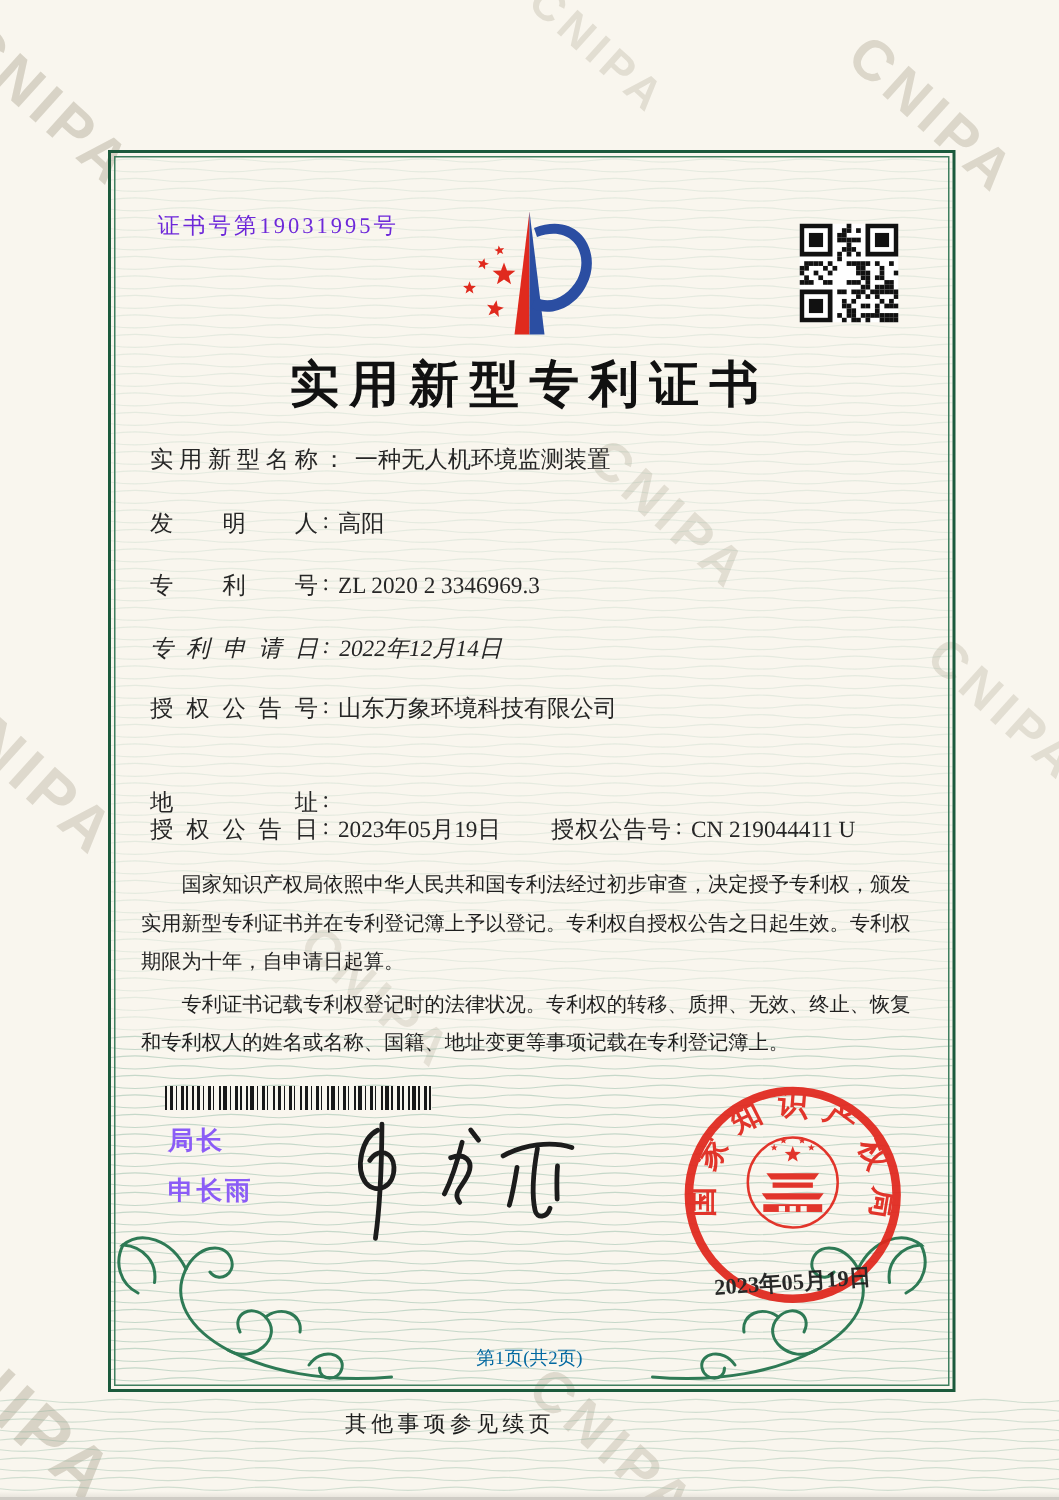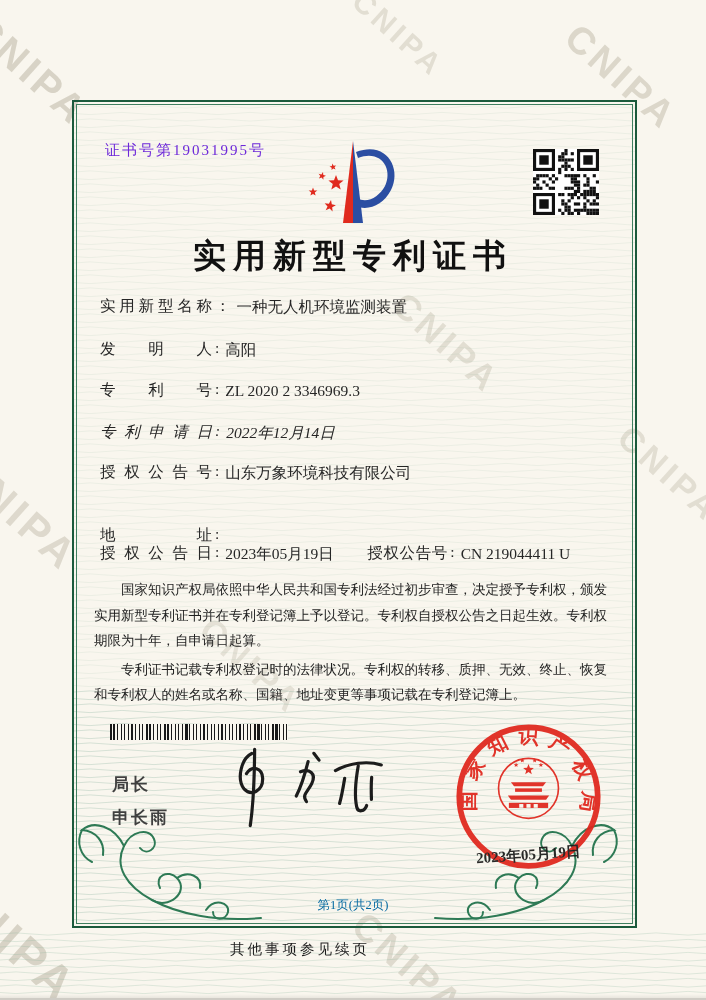--- a/index.html
+++ b/index.html
@@ -39,21 +39,21 @@
   #paras{left:94px;top:577px;width:526px;font-size:13.5px;line-height:25.5px;
          color:#1f1f1f;font-weight:400;}
   #paras p{margin:0 0 3px 0;text-indent:2em;}
 
   #barcode{left:110px;top:724px;width:178px;height:16px;
     background:repeating-linear-gradient(90deg,
       #191919 0 1.5px,#f9f6ee 1.5px 3px,#191919 3px 5.5px,#f9f6ee 5.5px 7px,
       #191919 7px 8px,#f9f6ee 8px 11px,#191919 11px 12.5px,#f9f6ee 12.5px 14px,
       #191919 14px 15px,#f9f6ee 15px 18px);}
 
-  #officer{left:112px;top:768px;font-size:17px;font-weight:700;color:#404040;
+  #officer{left:112px;top:744px;font-size:17px;font-weight:700;color:#8b5cf6;
            line-height:33px;letter-spacing:2px;}
 
   #pageno{left:0;top:897px;width:706px;text-align:center;font-size:12.5px;color:#0369a1;}
   #footer-note{left:0;top:940px;width:600px;text-align:center;font-size:14.5px;
                letter-spacing:3px;color:#1d1d1d;font-weight:500;}
 
   #seal-svg{left:451px;top:716px;}
   #seal-svg text{font-family:"Liberation Serif","DejaVu Serif",serif;}
 
   #scan-edge{left:0;bottom:0;width:706px;height:6px;

